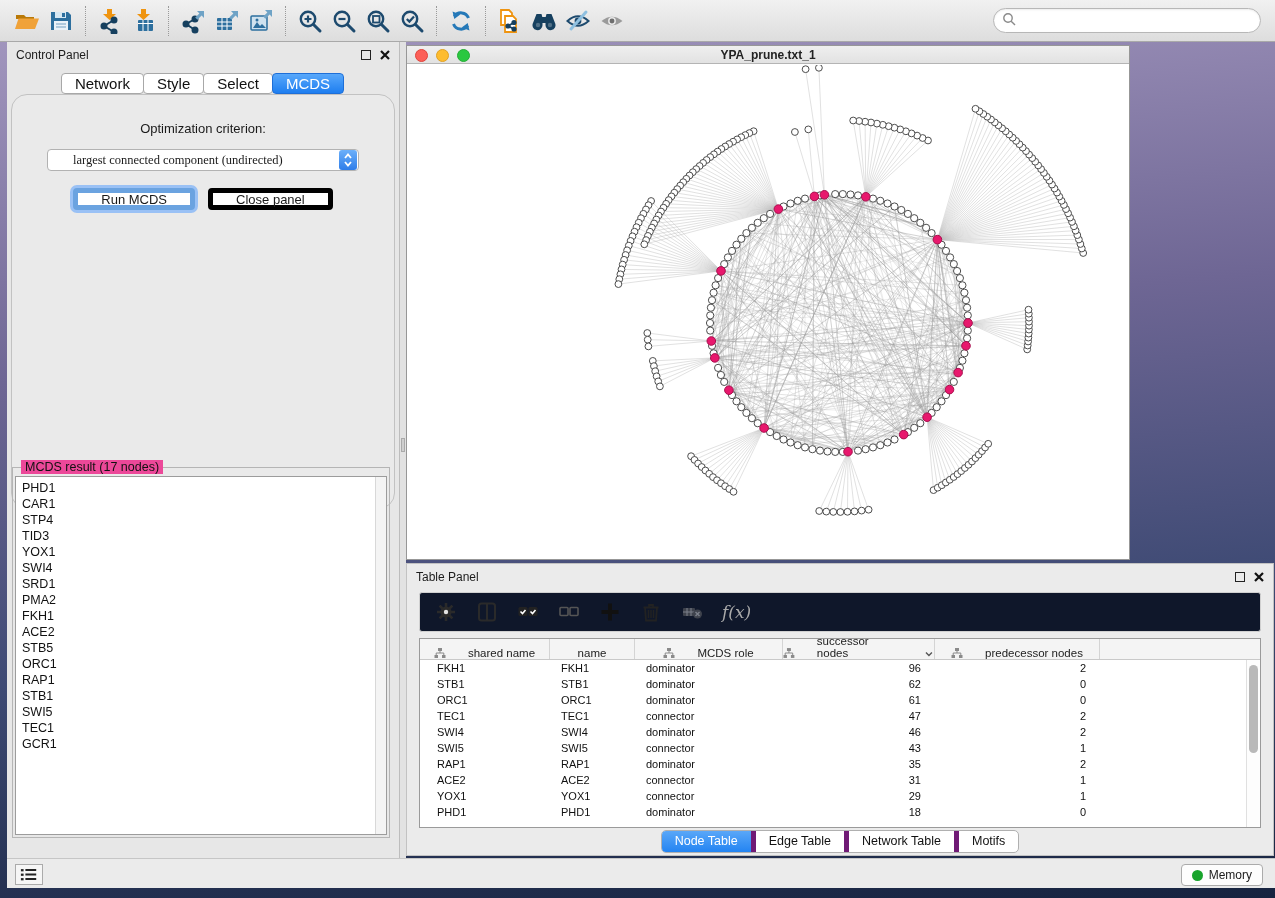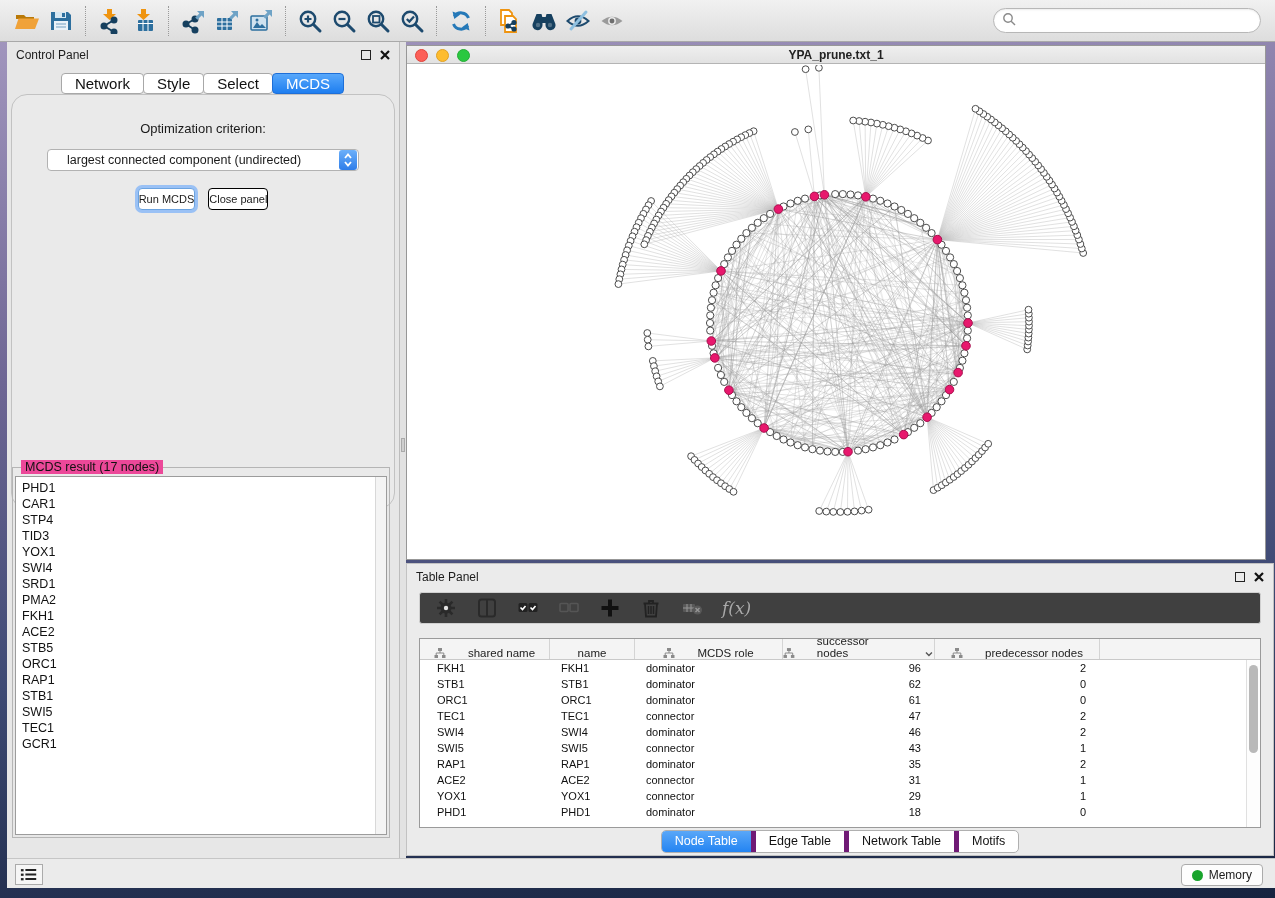--- a/index.html
+++ b/index.html
@@ -48,29 +48,29 @@
   #cp-box {
     position:absolute; left:4px; top:52px; width:384px; height:415px;
     background:#eaeaea; border:1px solid #c2c2c2; border-radius:16px;
     text-align:center;
   }
   #opt-label { margin-top:26px; font-size:13px; }
   #criterion-select {
     margin:13px auto 0; width:312px; height:22px; background:#fff;
     border:1px solid #b2b2b2; border-radius:4px; display:flex; align-items:center;
   }
-  #criterion-select .sel-text { flex:1; text-align:left; padding-left:19px; font-size:12.5px; white-space:nowrap; }
+  #criterion-select .sel-text { flex:1; text-align:left; padding-left:25px; font-size:12.5px; white-space:nowrap;font-family:Liberation Serif, serif; }
   #criterion-select .stepper {
     width:18px; height:20px; margin-right:1px; border-radius:3px;
     background:linear-gradient(#6cb0fa,#2e7de9); display:flex; align-items:center; justify-content:center;
   }
   .btn-row { margin-top:17px; display:flex; justify-content:center; gap:13px; }
   .pbtn {
-    height:22px; padding:0 0; background:#fff; border:1px solid #000000;
-    border-radius:4px; font-size:11px; display:flex; align-items:center;
+    height:22px; padding:0 23px; background:#fff; border:5px solid #000000;
+    border-radius:4px; font-size:13px; display:flex; align-items:center;
   }
   .pbtn.focused { box-shadow:0 0 0 3px rgba(110,170,250,0.65); border-color:#6ba3e0; }
   #mcds-result {
     position:absolute; left:5px; top:425px; width:378px; height:371px;
     border:1px solid #b5b5b5;
   }
   #mcds-legend {
     position:absolute; left:8px; top:-8px; background:#ec4899; padding:0 4px;
     font-size:12.5px; color:#111;
   }
@@ -82,40 +82,40 @@
   #mcds-list li { font-size:12.5px; line-height:16px; color:#111; }
   #mcds-scroll {
     position:absolute; right:3px; top:9px; bottom:3px; width:11px;
     background:#f4f4f4; border-left:1px solid #d8d8d8;
   }
   
   #v-splitter { position:absolute; left:400px; top:42px; width:6px; height:816px; background:#e2e2e2; }
   #v-splitter .grip { position:absolute; left:1px; top:396px; width:4px; height:14px; background:#cfcfcf; border:1px solid #aaa; }
   
   #network-window {
-    position:absolute; left:406px; top:45px; width:860px; height:515px;
+    position:absolute; left:406px; top:45px; width:724px; height:515px;
     background:#fff; border:1px solid #979797;
   }
   #net-titlebar {
     height:18px; background:linear-gradient(#efefef,#e2e2e2);
     border-bottom:1px solid #b4b4b4; position:relative;
     display:flex; align-items:center; justify-content:center;
   }
   .traffic { position:absolute; left:8px; top:3px; display:flex; gap:8px; }
   .tl { width:13px; height:13px; border-radius:50%; }
   #net-title { font-size:12px; font-weight:bold; color:#222; }
   #net-canvas { position:absolute; left:0; top:19px; right:0; bottom:0; background:#fff; overflow:hidden; }
   
   #table-panel {
     position:absolute; left:406px; top:563px; width:868px; height:293px;
     background:#ebebeb; border:1px solid #c2c2c2;
   }
   #tp-toolbar {
-    position:absolute; left:12px; right:12px; top:28px; height:32px;
-    background:#404040; border:1px solid #d0d0d0; border-radius:3px;
+    position:absolute; left:12px; right:12px; top:28px; height:40px;
+    background:#0f172a; border:1px solid #d0d0d0; border-radius:3px;
     display:flex; align-items:center; gap:19px; padding-left:15px;
   }
   #tp-toolbar .ticon svg { width:22px; height:22px; display:block; }
   .fx { font-family:"DejaVu Serif", serif; font-style:italic; font-size:17px; color:#a9a9a9; }
   #tp-table {
     position:absolute; left:12px; right:12px; top:74px; height:190px;
     background:#fff; border:1px solid #9a9a9a;
   }
   .thead {
     display:grid; grid-template-columns:130px 85px 148px 152px 165px 1fr;

